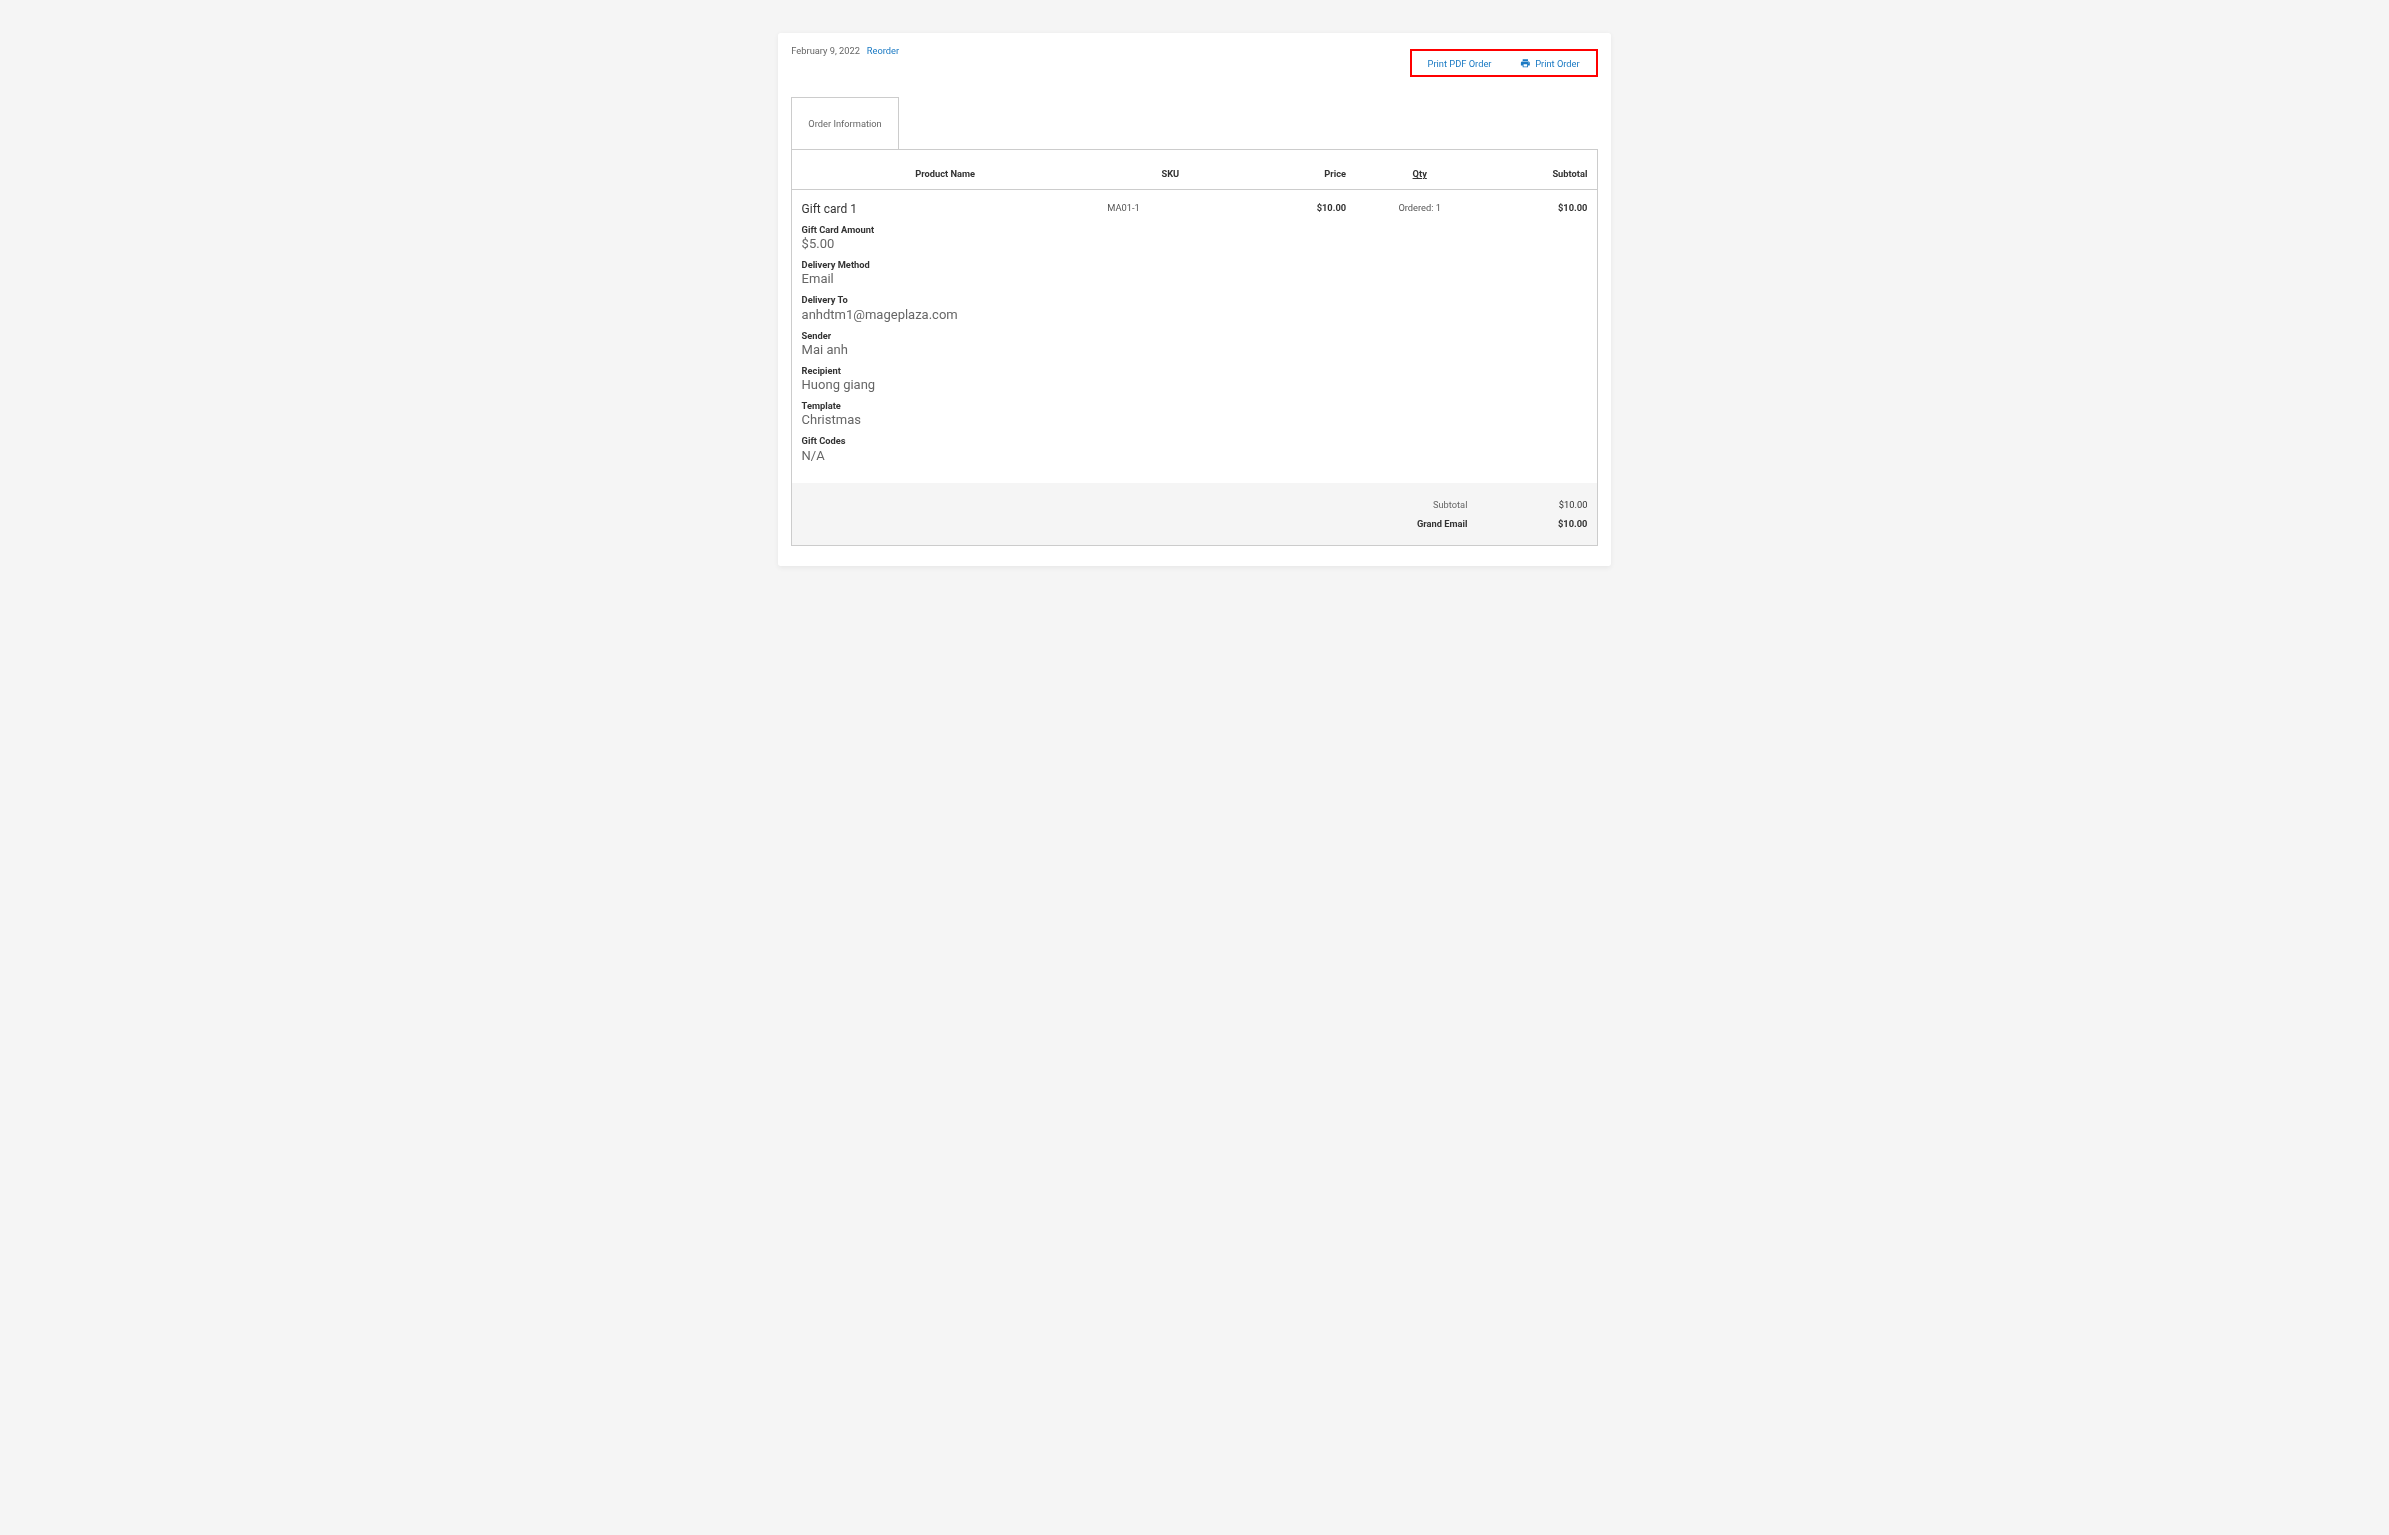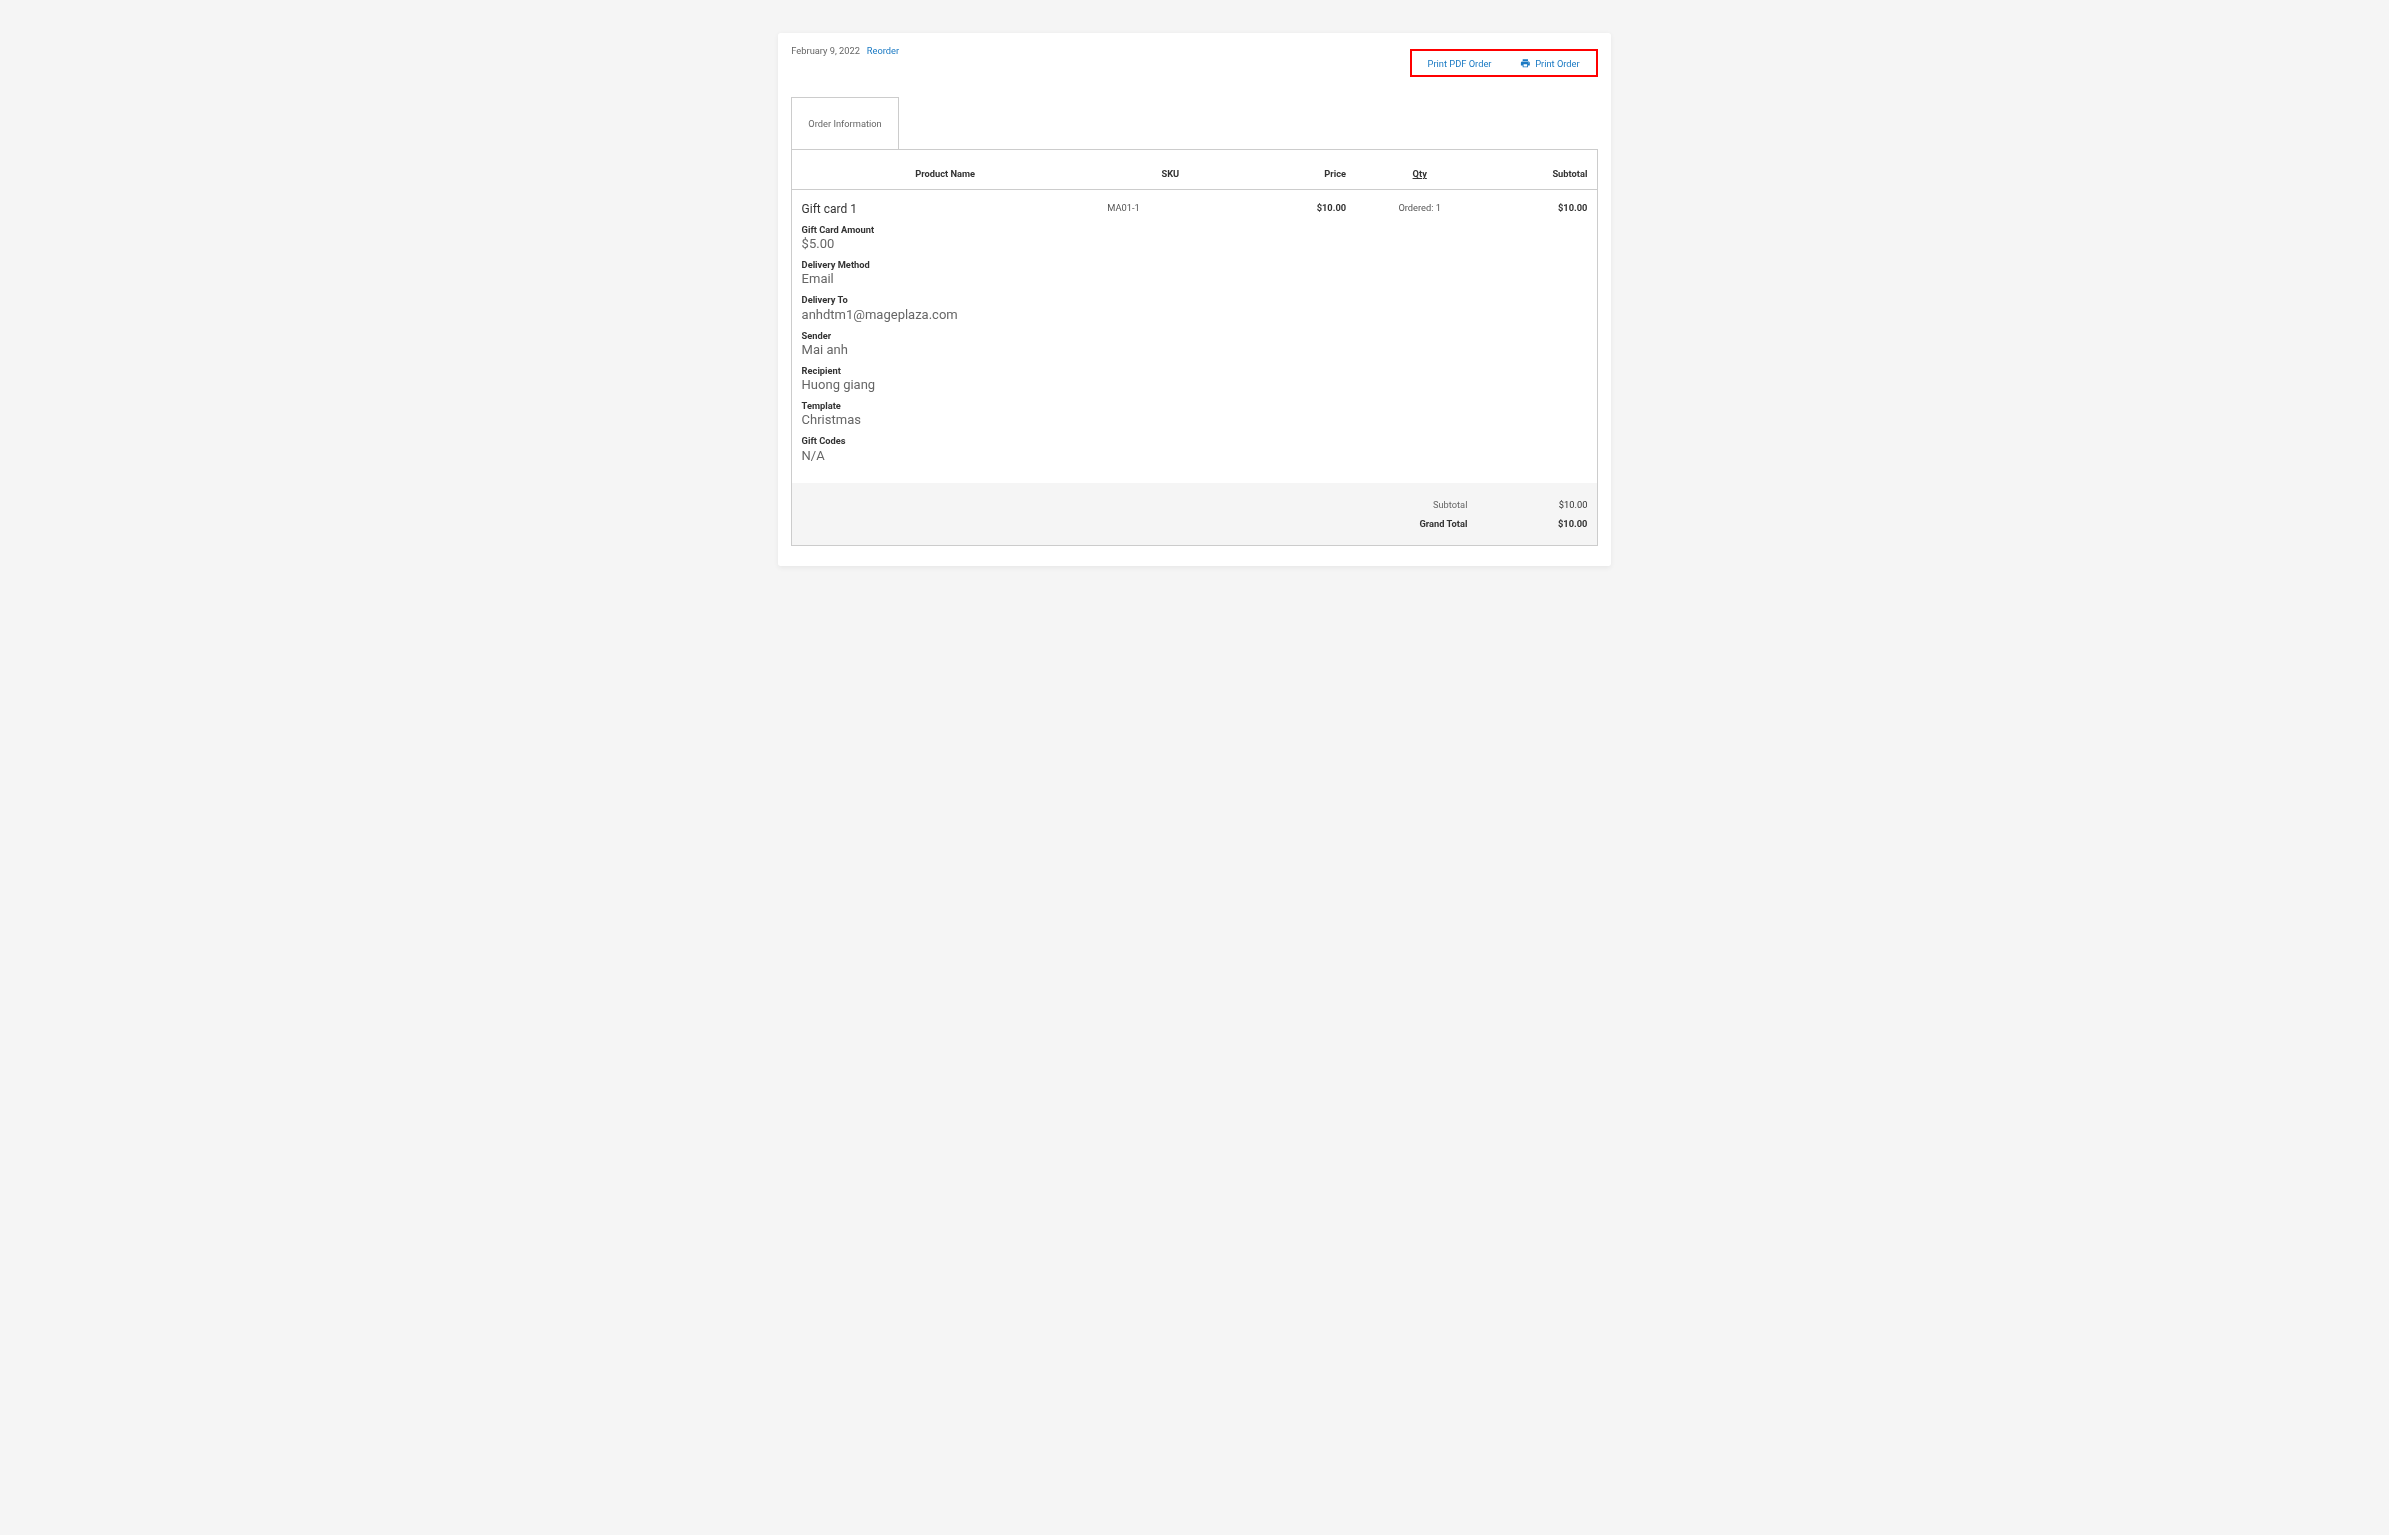--- a/index.html
+++ b/index.html
@@ -281,20 +281,20 @@
           </tr>
         </tbody>
       </table>
 
       <div class="totals">
         <div class="totals-row">
           <div class="label">Subtotal</div>
           <div class="value">$10.00</div>
         </div>
         <div class="totals-row grand">
-          <div class="label">Grand Total</div>
+          <div class="label">Grand Email</div>
           <div class="value">$10.00</div>
         </div>
       </div>
     </div>
   </div>
 </div>
 
 
 </body></html>

